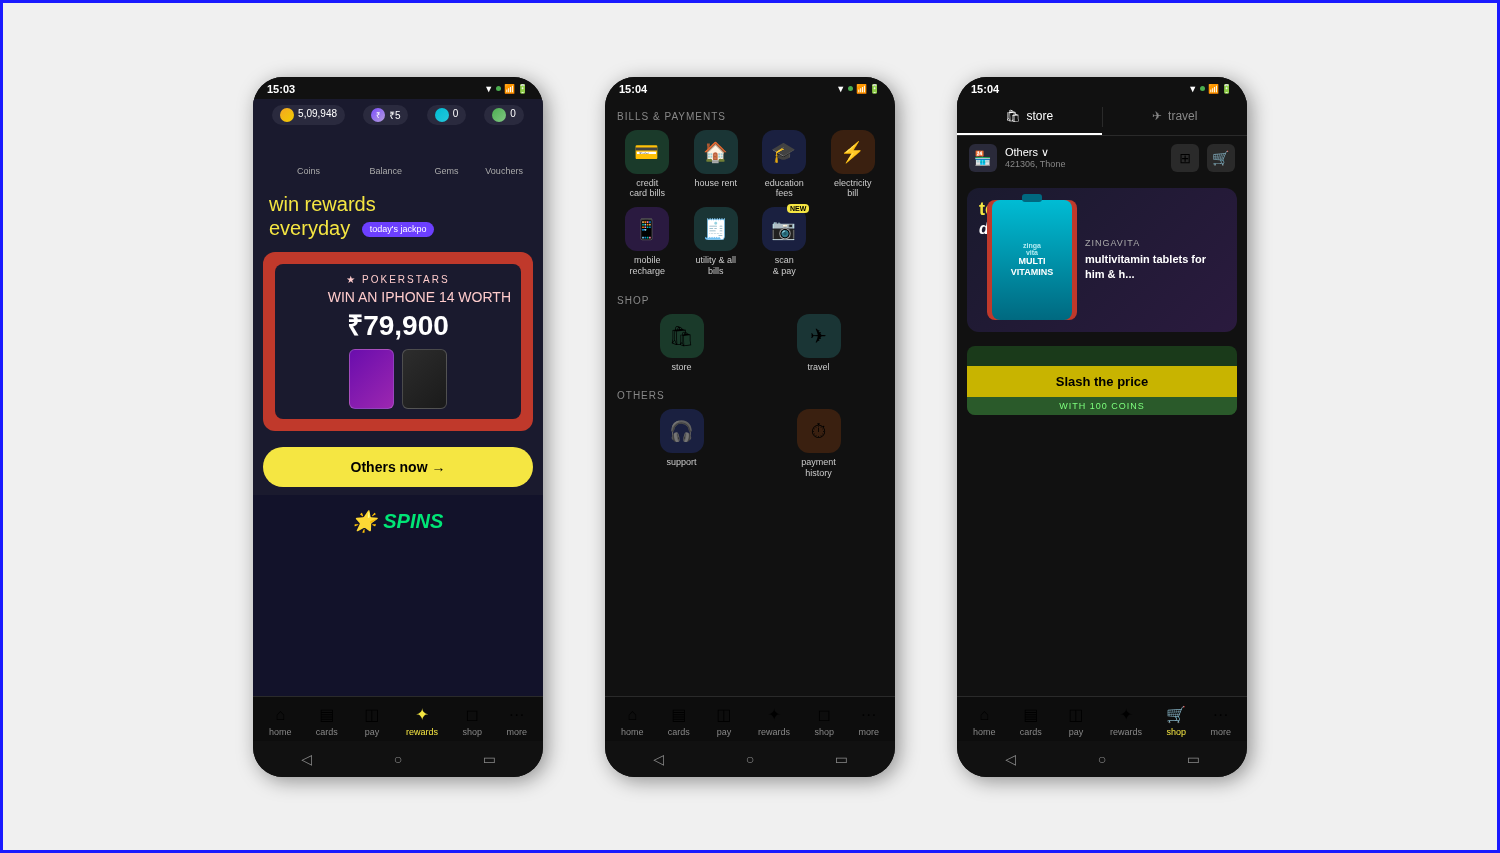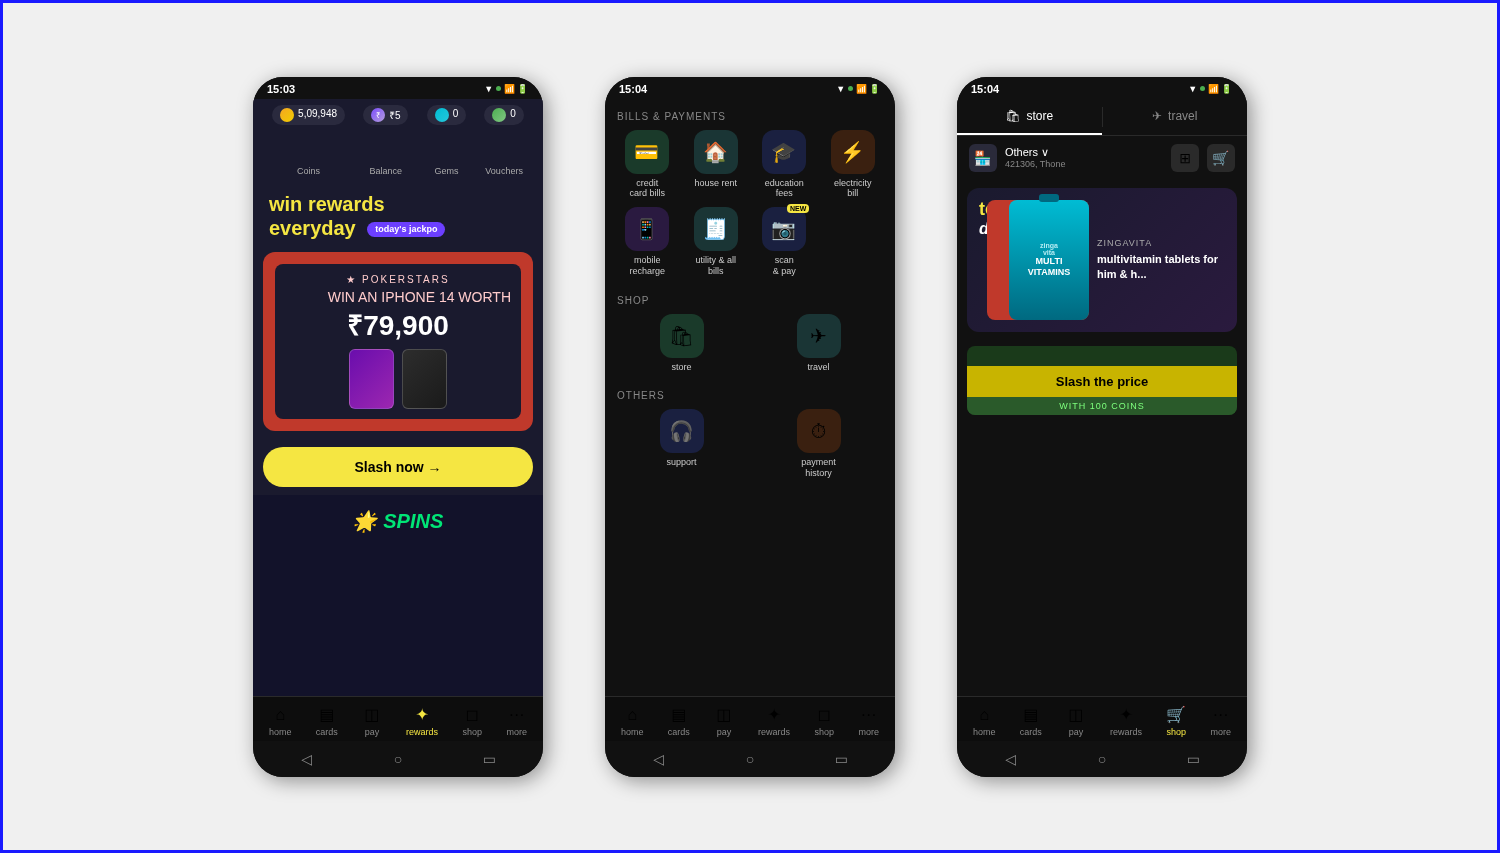--- a/index.html
+++ b/index.html
@@ -76,21 +76,21 @@
     }
     .coin-icon { width: 14px; height: 14px; background: linear-gradient(135deg, #f5a623, #f0cd00); border-radius: 50%; flex-shrink: 0; }
     .rupee-icon { width: 14px; height: 14px; background: linear-gradient(135deg, #7c4dff, #b39ddb); border-radius: 50%; flex-shrink: 0; font-size: 8px; color: #fff; display: flex; align-items: center; justify-content: center; }
     .gem-icon { width: 14px; height: 14px; background: linear-gradient(135deg, #00bcd4, #26c6da); border-radius: 50%; flex-shrink: 0; }
     .voucher-icon { width: 14px; height: 14px; background: linear-gradient(135deg, #4caf50, #81c784); border-radius: 50%; flex-shrink: 0; }
     .wallet-label { font-size: 9px; color: #aaa; margin-top: 39px; }
     .reward-text {
       padding: 10px 16px 4px;
       color: #f5e642;
       font-size: 20px;
-      font-weight: bold;
+      font-weight: normal;
       line-height: 1.2;
     }
     .jackpot-badge {
       display: inline-block;
       background: #6c3fff;
       color: #fff;
       font-size: 9px;
       padding: 2px 8px;
       border-radius: 10px;
       margin-left: 6px;
@@ -385,27 +385,27 @@
       top: 12px;
       left: 12px;
       color: #f5e642;
       font-size: 18px;
       font-weight: bold;
       line-height: 1.1;
       z-index: 1;
     }
     .deals-label span { font-style: italic; color: #fff; font-size: 16px; }
     .pink-card {
-      width: 102px;
+      width: 90px;
       height: 120px;
       background: #c0392b;
       border-radius: 8px;
       display: flex;
       align-items: center;
-      justify-content: flex-end;
+      justify-content: center;
     }
   </style>
 </head>
 <body>
 
 <div class="phones-container">
 
   <div class="phone">
     <div class="status-bar">
       <span class="status-left">15:03</span>
@@ -455,21 +455,21 @@
         <div style="background:#1a1a2e; border-radius:8px; padding:10px;">
           <div class="promo-brand">★ POKERSTARS</div>
           <div class="promo-sub">WIN AN IPHONE 14 WORTH</div>
           <div class="promo-amount">₹79,900</div>
           <div class="phone-images">
             <div class="phone-mock"></div>
             <div class="phone-mock2"></div>
           </div>
         </div>
       </div>
-      <button class="claim-btn">Slash now →</button>
+      <button class="claim-btn">Others now →</button>
       <div class="spins-banner">
         <div style="color:#00e676; font-size:20px; font-weight:bold; text-align:center; font-style:italic; margin-top:8px;">
           <span style="color:#f5e642;">🌟</span> 
           <span>SPINS</span>
         </div>
       </div>
     </div>
     <div class="bottom-nav">
       <div class="nav-item">
         <div class="nav-icon">⌂</div>

